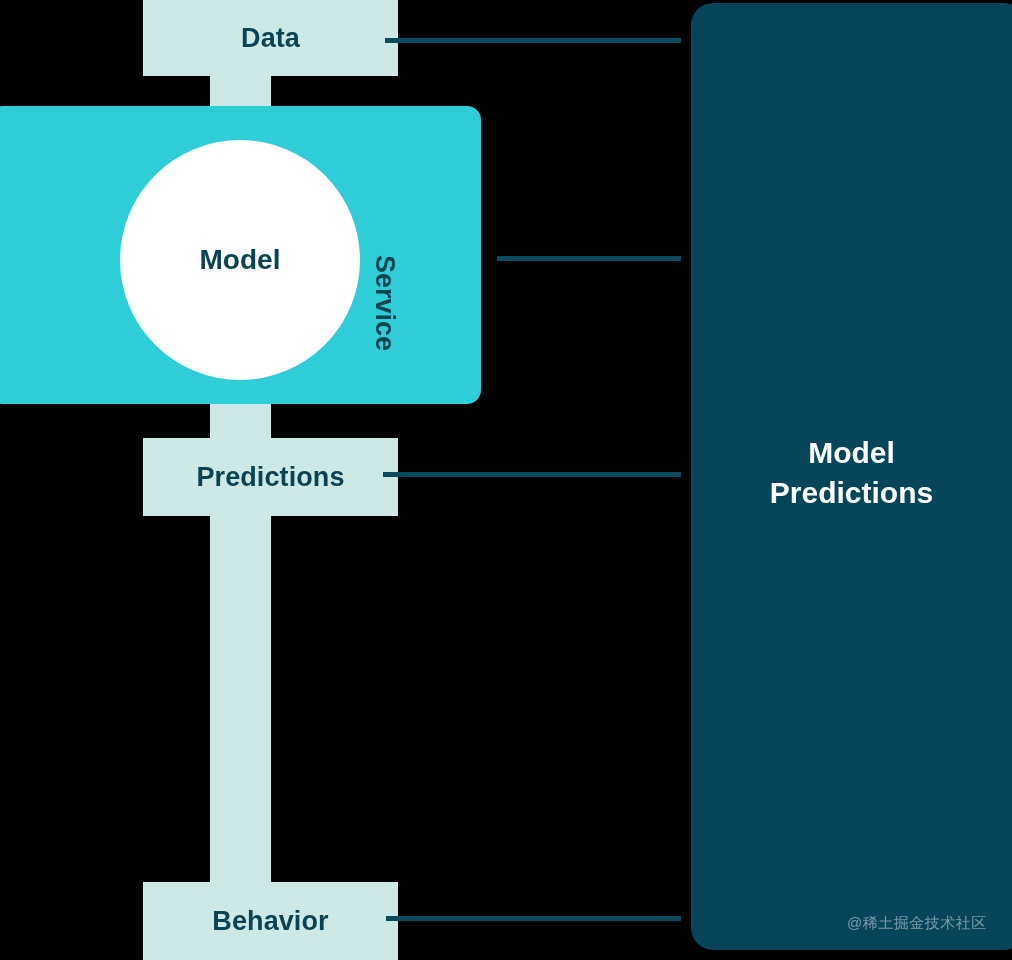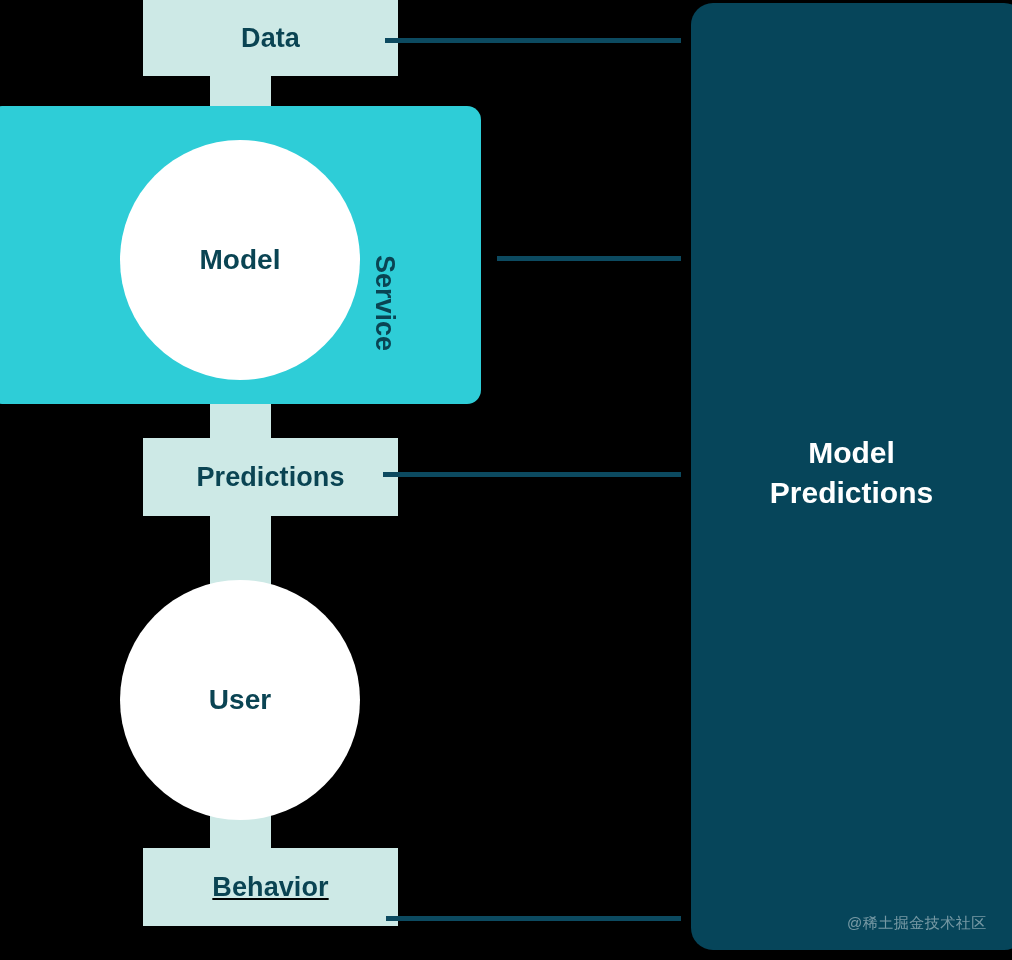--- a/index.html
+++ b/index.html
@@ -33,21 +33,21 @@
   .stage-label {
     color: #0a4453;
     font-weight: bold;
     font-size: 27px;
     letter-spacing: 0.1px;
     line-height: 1;
     white-space: nowrap;
   }
   #box-data   { top: 0px;   height: 76px; }
   #box-pred   { top: 438px; height: 78px; }
-  #box-behav  { top: 848px; height: 78px; text-decoration: underline; }
+  #box-behav  { top: 882px; height: 78px; }
 
   
   .flow-strip {
     position: absolute;
     left: 210px;
     width: 61px;
     background: #cde9e6;
   }
   #strip-a { top: 60px;  height: 70px; }      
   #strip-b { top: 360px; height: 100px; }     
@@ -165,23 +165,20 @@
   </div>
 
   <div class="stage-box" id="box-behav">
     <span class="stage-label">Behavior</span>
   </div>
 
   <div class="node-circle" id="circle-model">
     <span class="node-label">Model</span>
   </div>
 
-  <div class="node-circle" id="circle-user">
-    <span class="node-label">User</span>
-  </div>
 
   <div class="connector" id="conn-1"></div>
   <div class="connector" id="conn-2"></div>
   <div class="connector" id="conn-3"></div>
   <div class="connector" id="conn-4"></div>
 
   <div id="monitoring-panel">
     <div id="monitoring-title">
       <span class="line">Model</span>
       <span class="line">Predictions</span>

